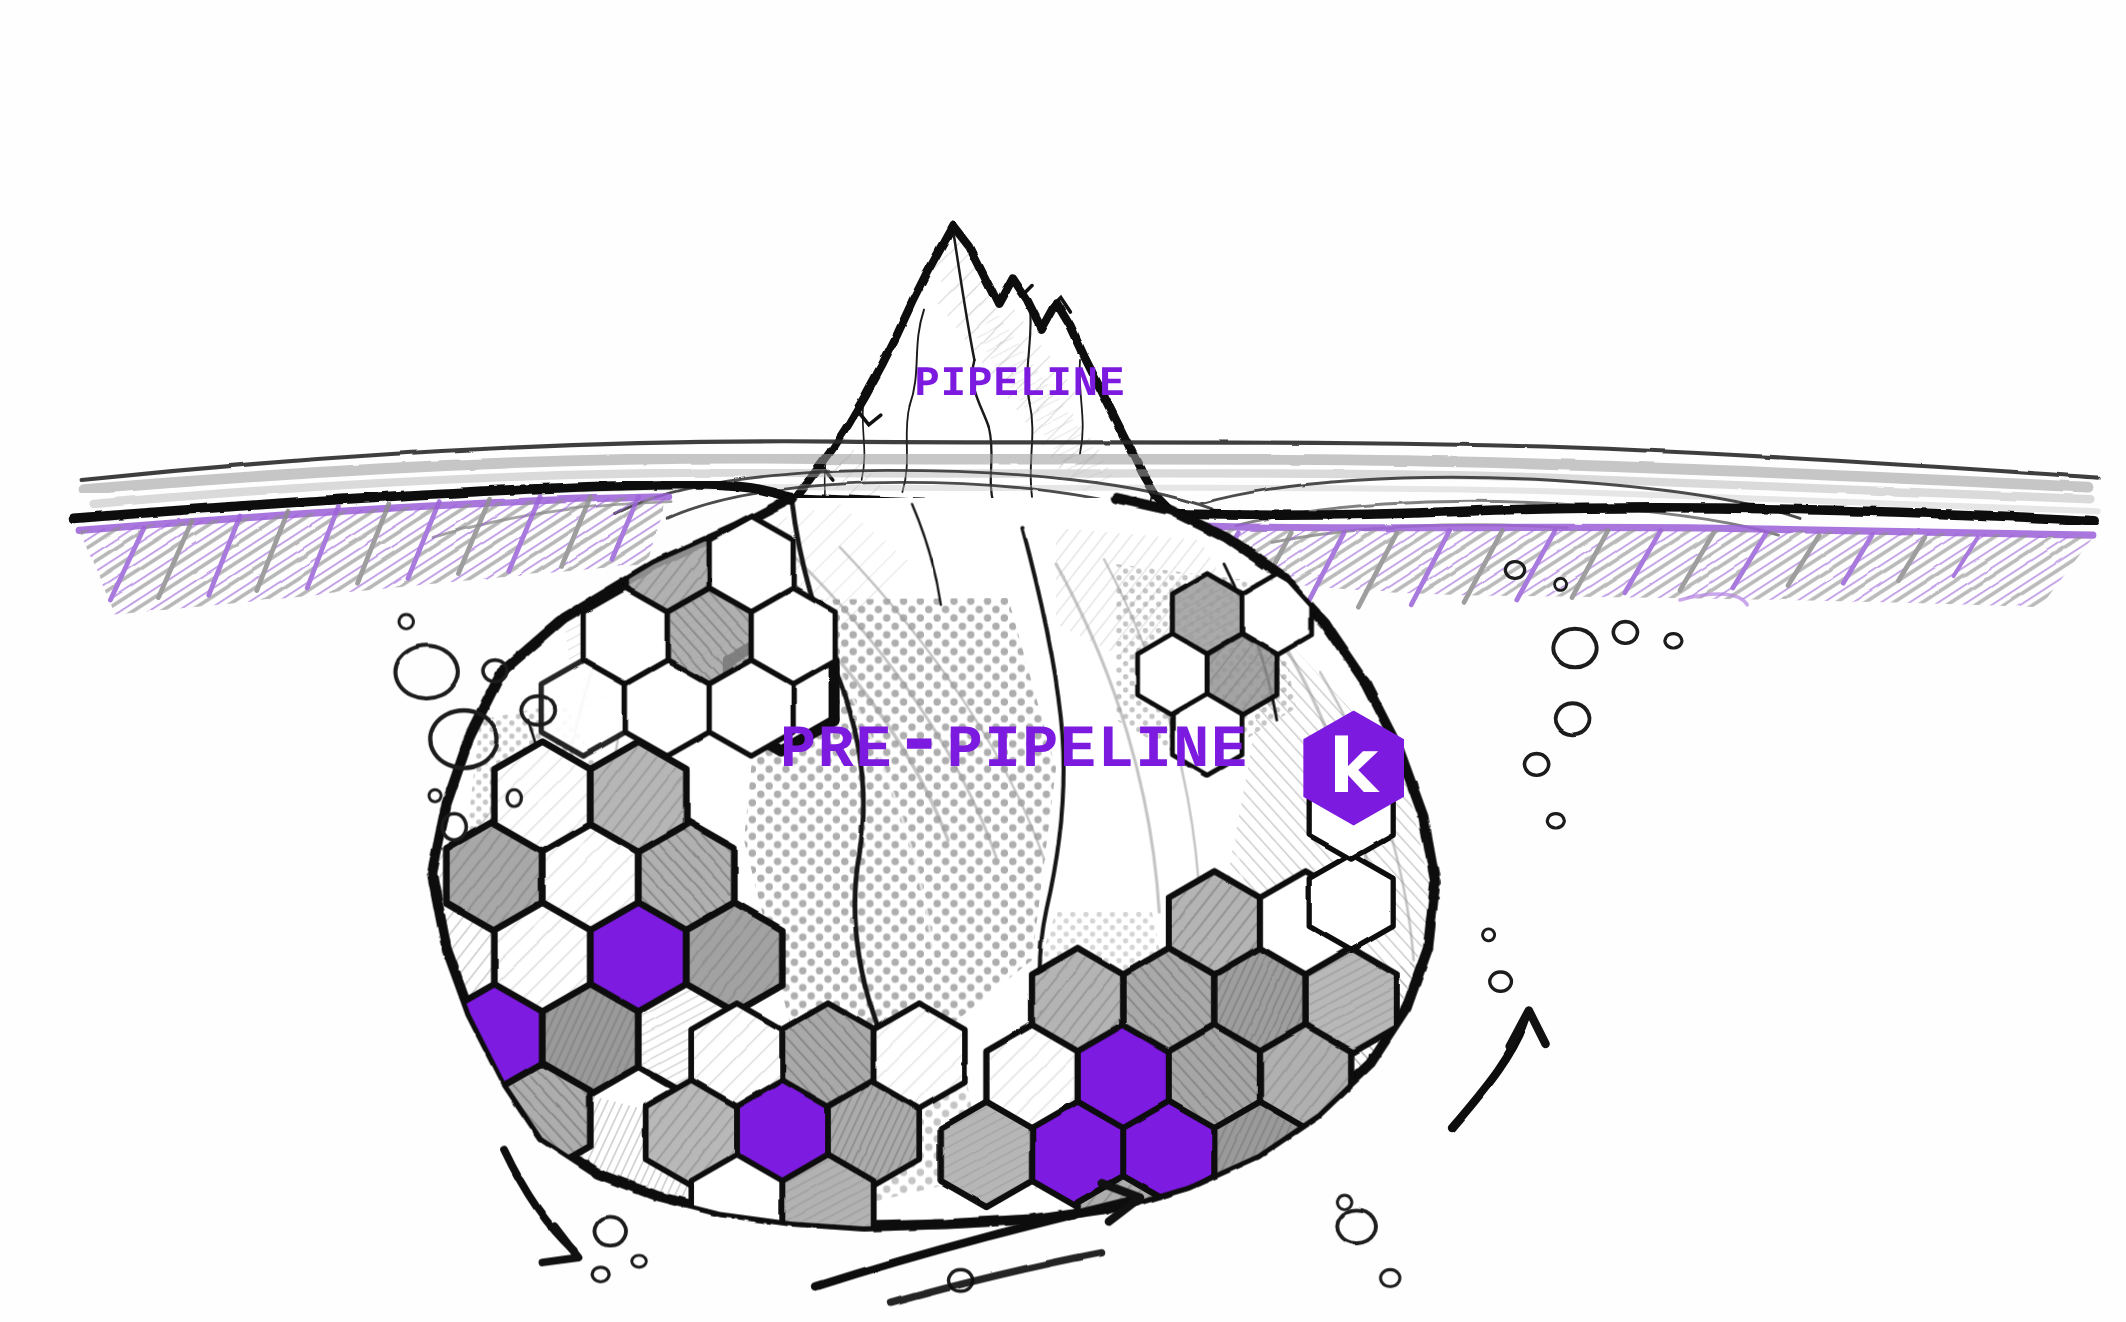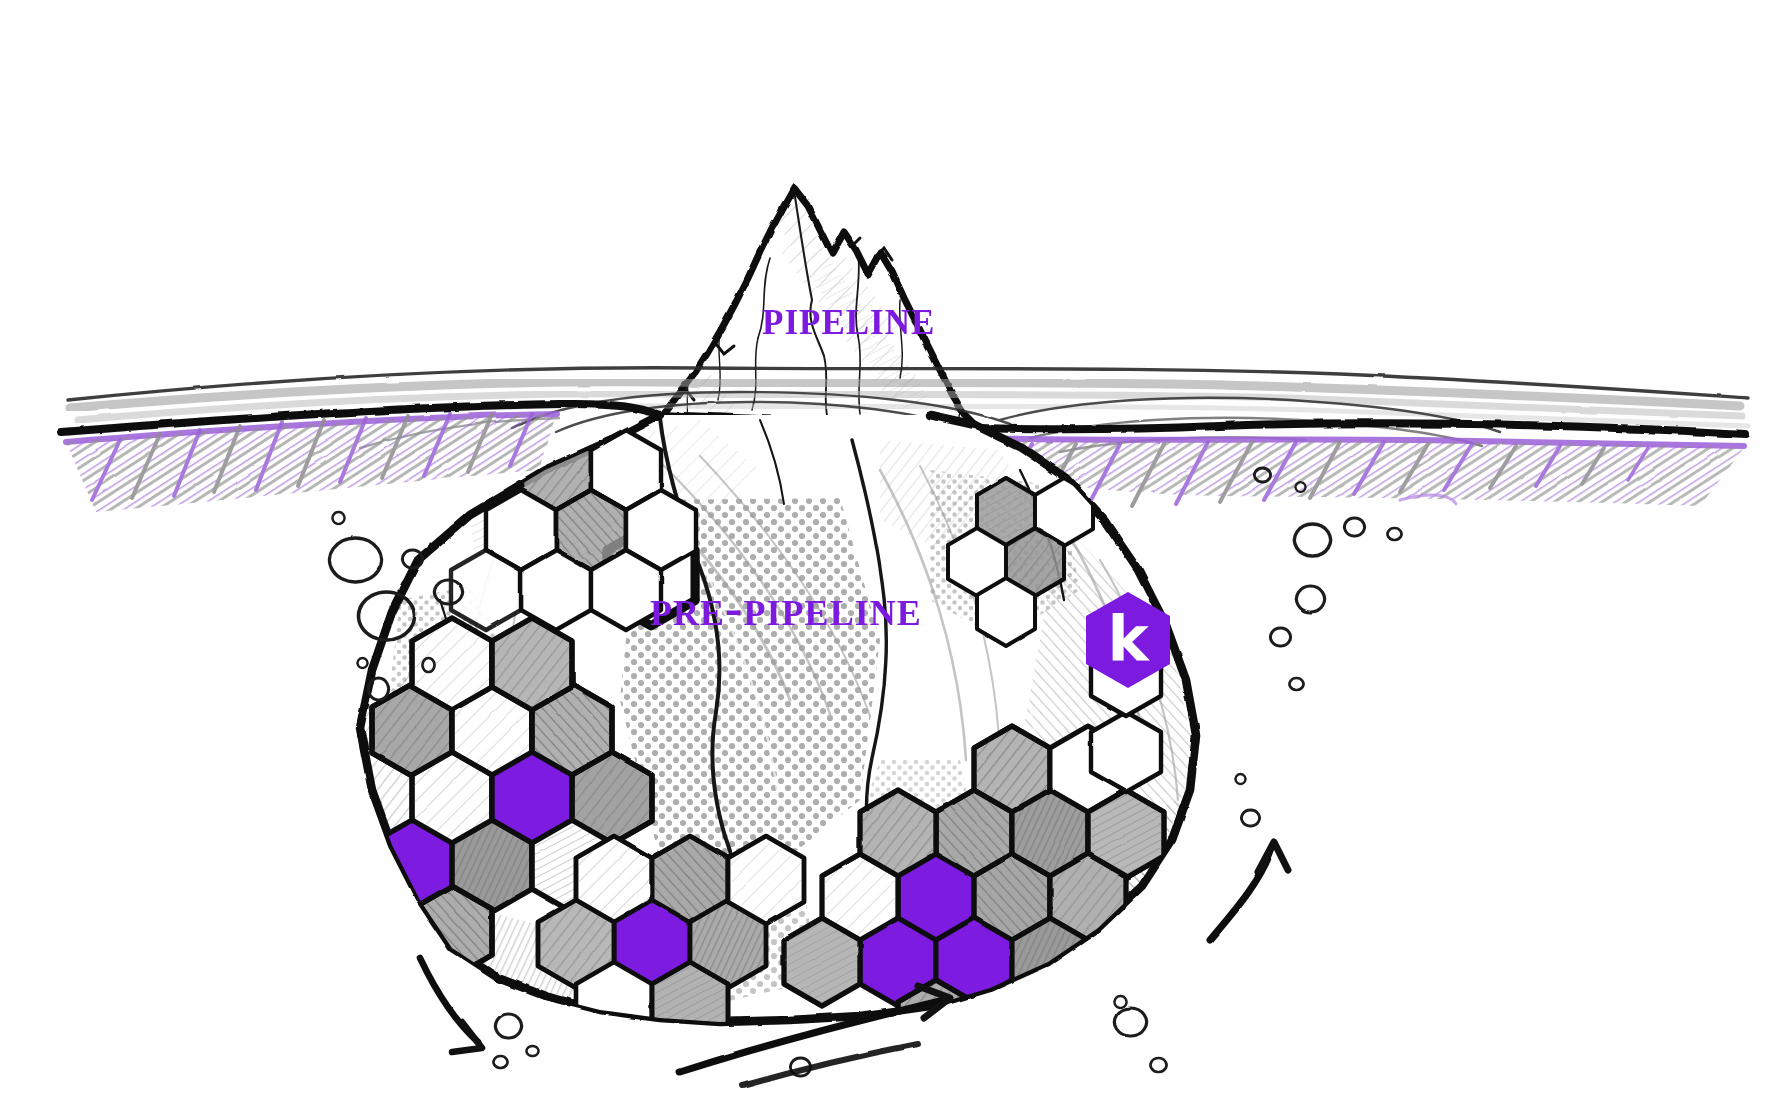--- a/index.html
+++ b/index.html
@@ -20,35 +20,35 @@
   }
   #art {
     position: absolute;
     inset: 0;
     width: 1772px;
     height: 1102px;
   }
   .label {
     position: absolute;
     color: #7d1ae0;
-    font-family: Liberation Serif, serif;
+    font-family: Liberation Mono, monospace;
     font-weight: bold;
     letter-spacing: 0.02em;
     white-space: nowrap;
     user-select: none;
   }
   #label-pipeline {
     left: 762px;
     top: 288px;
     font-size: 50px;
   }
   #label-prepipeline {
     left: 650px;
     top: 578px;
-    font-size: 52px;
+    font-size: 72px;
   }
   
   .sc {
     font-variant: small-caps;
     text-transform: lowercase;
   }
 </style>
 </head>
 <body>
 

